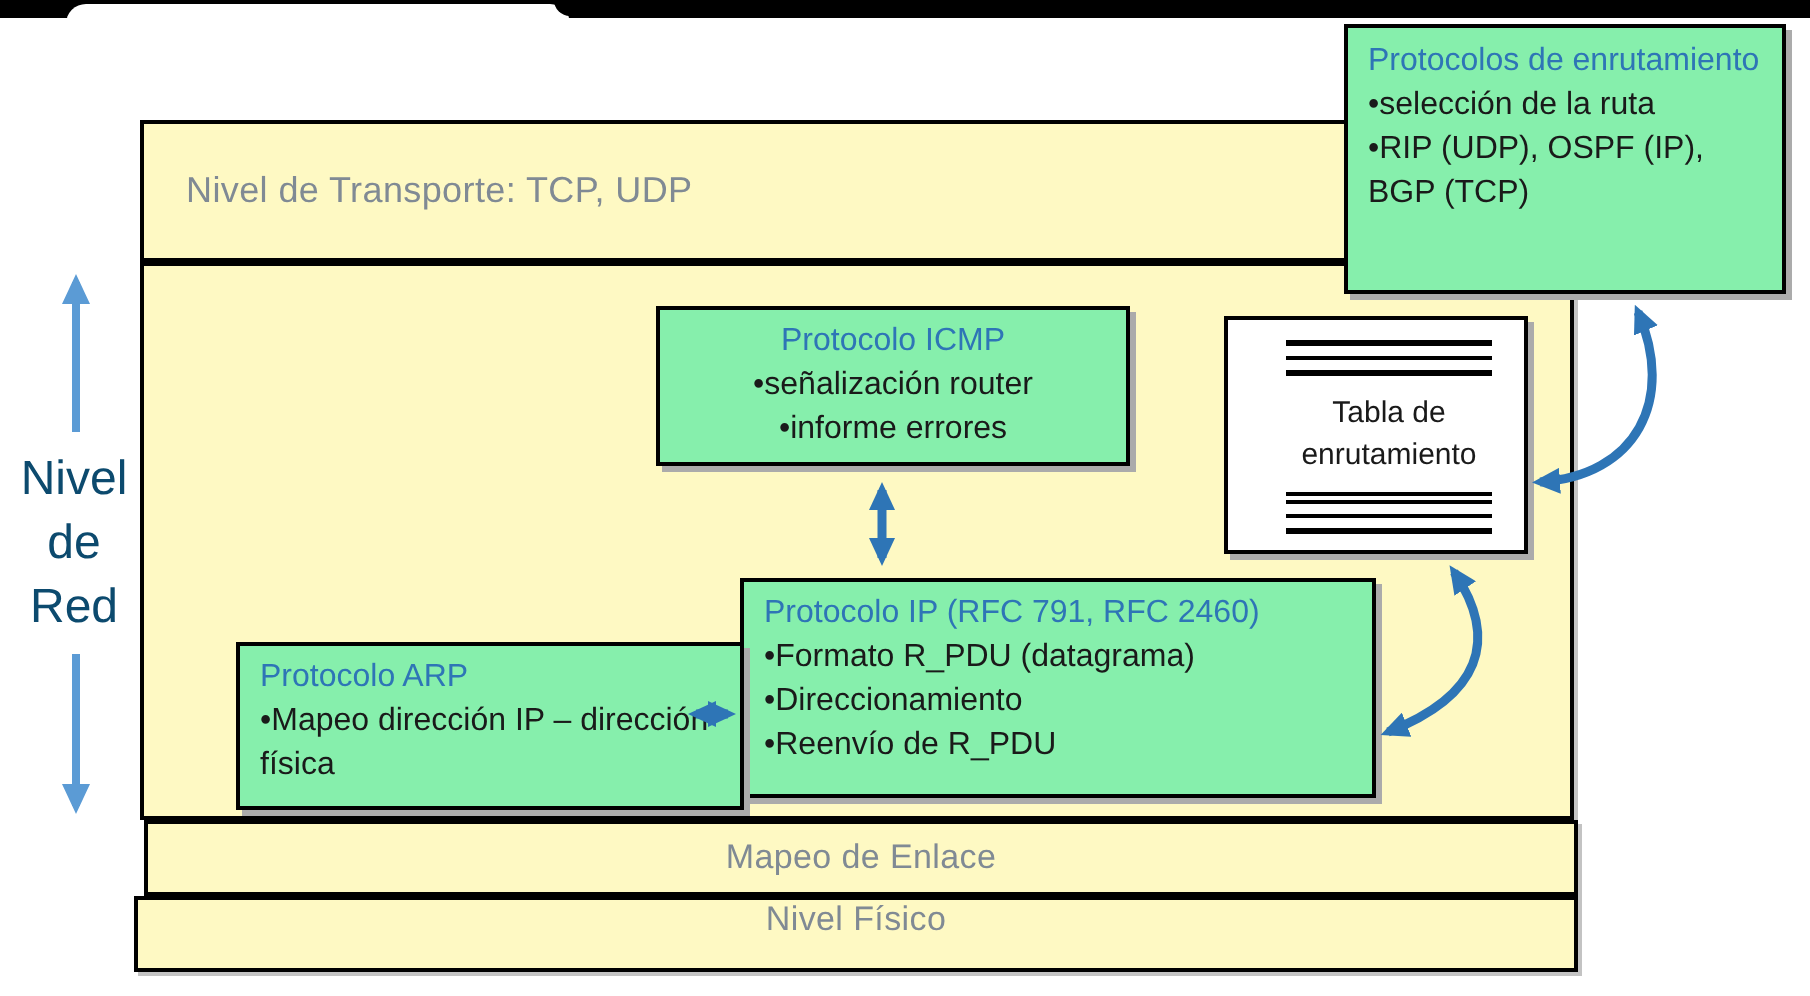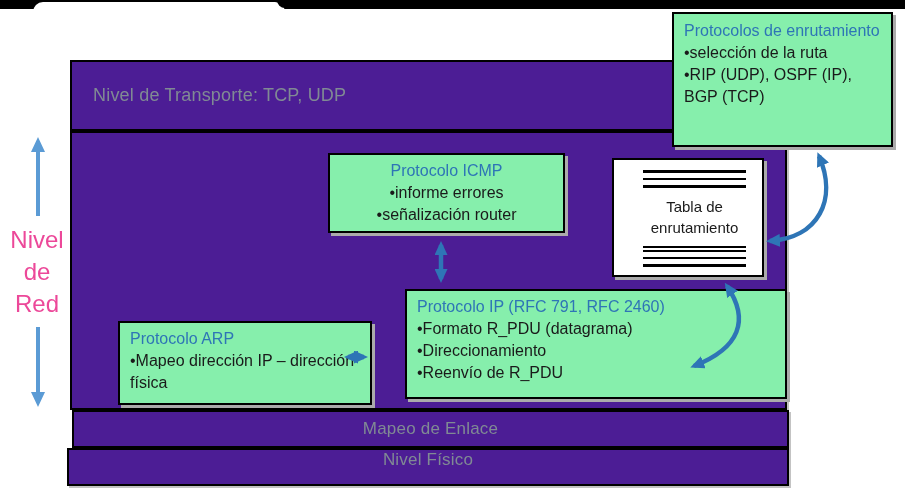--- a/index.html
+++ b/index.html
@@ -32,21 +32,21 @@
     position: absolute;
     left: 277px; top: 0;
     width: 12px; height: 8px;
     background: #000000;
     border-radius: 0 0 0 9px;
   }
 
   
   .layerbox {
     position: absolute;
-    background: #4c1d95;
+    background: #fef9c3;
     border: 2px solid #000000;
     box-shadow: 2px 2px 0 #c3c3c3;
   }
   .layerbox.transport { left: 70px; top: 60px;  width: 717px; height: 71px; z-index: 1; display: flex; align-items: center; }
   .layerbox.network   { left: 70px; top: 131px; width: 717px; height: 279px; z-index: 1; }
   .layerbox.enlace    { left: 72px; top: 410px; width: 717px; height: 38px; z-index: 1; display: flex; align-items: center; justify-content: center; }
   .layerbox.fisico    { left: 67px; top: 448px; width: 722px; height: 38px; z-index: 1; display: flex; align-items: flex-start; justify-content: center; }
 
   .graylabel {
     color: #808A94;
@@ -55,21 +55,21 @@
   }
   .layerbox.transport .graylabel { padding-left: 21px; }
   .layerbox.enlace .graylabel, .layerbox.fisico .graylabel { font-size: 17px; }
 
   
   .side-label {
     position: absolute;
     left: 0; top: 224px;
     width: 74px;
     text-align: center;
-    color: #ec4899;
+    color: #0c4a6e;
     font-size: 24px;
     line-height: 32px;
     z-index: 2;
   }
 
   
   .pbox {
     position: absolute;
     background: #86efac;
     border: 2.5px solid #000000;
@@ -77,21 +77,21 @@
     padding: 5px 10px;
     z-index: 3;
     font-size: 16px;
     line-height: 22px;
     color: #1a1a1a;
   }
   .pbox .btitle { color: #2E75B6; }
   .pbox .bullet::before { content: "\2022 "; }
 
   .pbox.icmp    { left: 328px; top: 153px; width: 237px; height: 80px; text-align: center; }
-  .pbox.ip      { left: 370px; top: 289px; width: 382px; height: 110px; margin-left: 35px; }
+  .pbox.ip      { left: 370px; top: 289px; width: 318px; height: 110px; }
   .pbox.arp     { left: 85px;  top: 321px; width: 254px; height: 84px; margin-left: 33px; }
   .pbox.routing { left: 672px; top: 12px;  width: 221px; height: 135px; padding: 6px 10px; z-index: 4; }
 
   
   .tablabox {
     position: absolute;
     left: 612px; top: 158px;
     width: 152px; height: 119px;
     background: #ffffff;
     border: 2.5px solid #000000;
@@ -151,22 +151,22 @@
   </div>
 
   <div class="side-label">
     <div>Nivel</div>
     <div>de</div>
     <div>Red</div>
   </div>
 
   <div class="pbox icmp">
     <div class="btitle">Protocolo ICMP</div>
+    <div class="bullet">señalización router</div>
     <div class="bullet">informe errores</div>
-    <div class="bullet">señalización router</div>
   </div>
 
   <div class="pbox ip">
     <div class="btitle">Protocolo IP (RFC 791, RFC 2460)</div>
     <div class="bullet">Formato R_PDU (datagrama)</div>
     <div class="bullet">Direccionamiento</div>
     <div class="bullet">Reenvío de R_PDU</div>
   </div>
 
   <div class="pbox arp">

